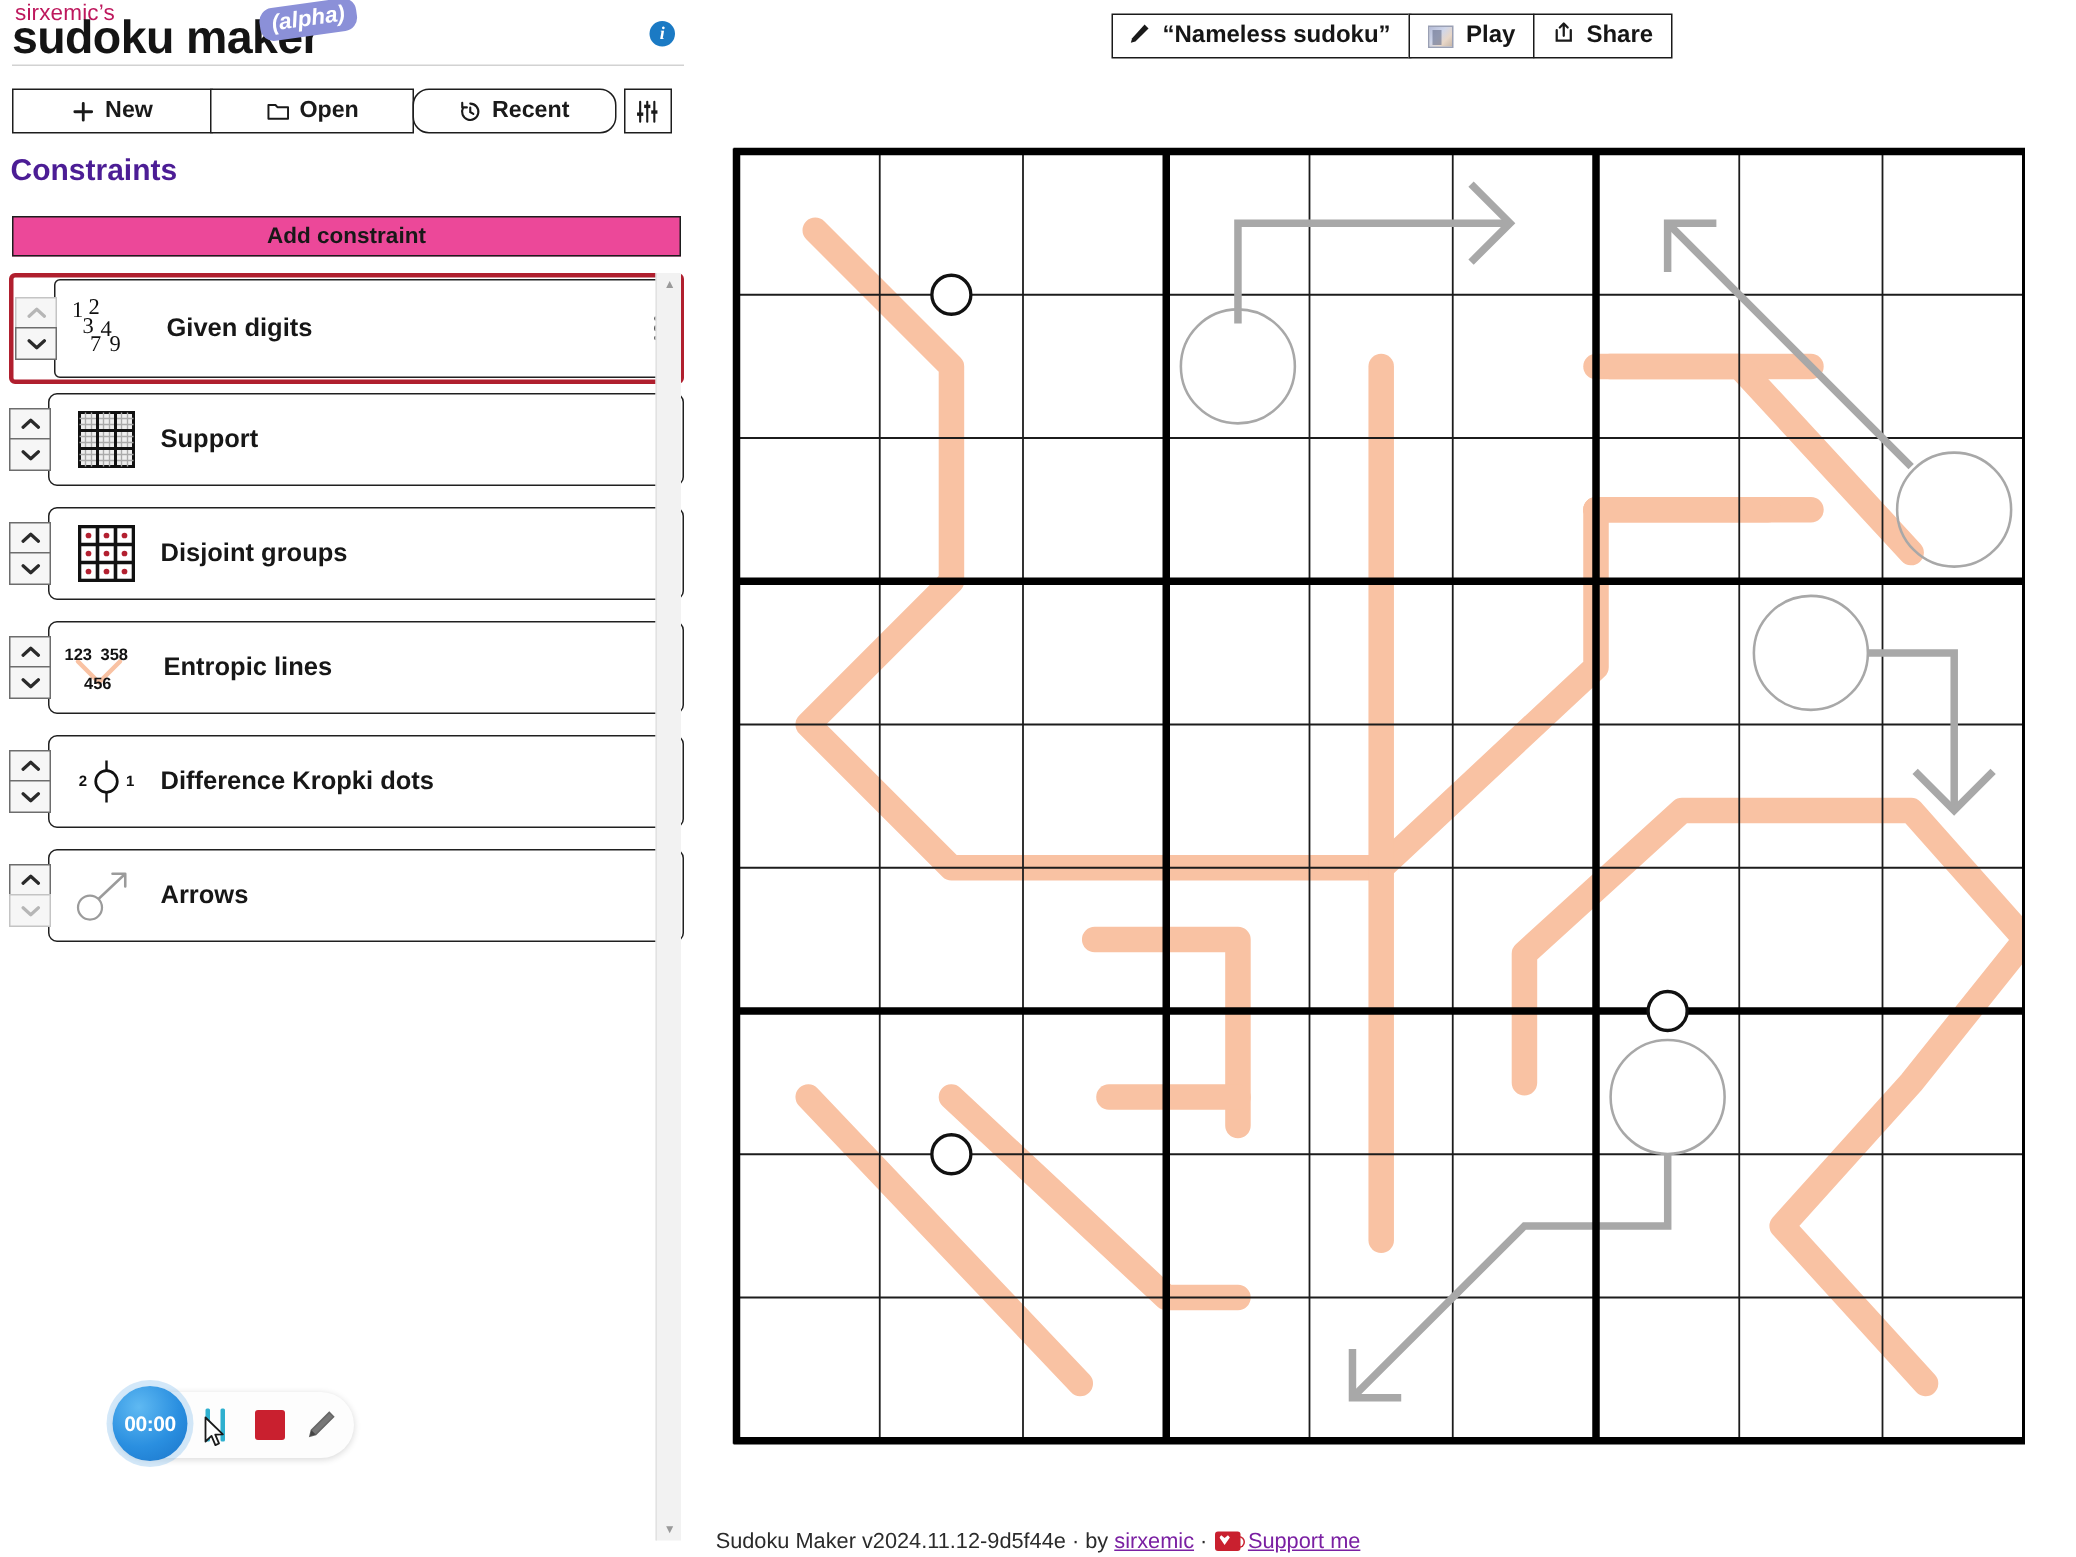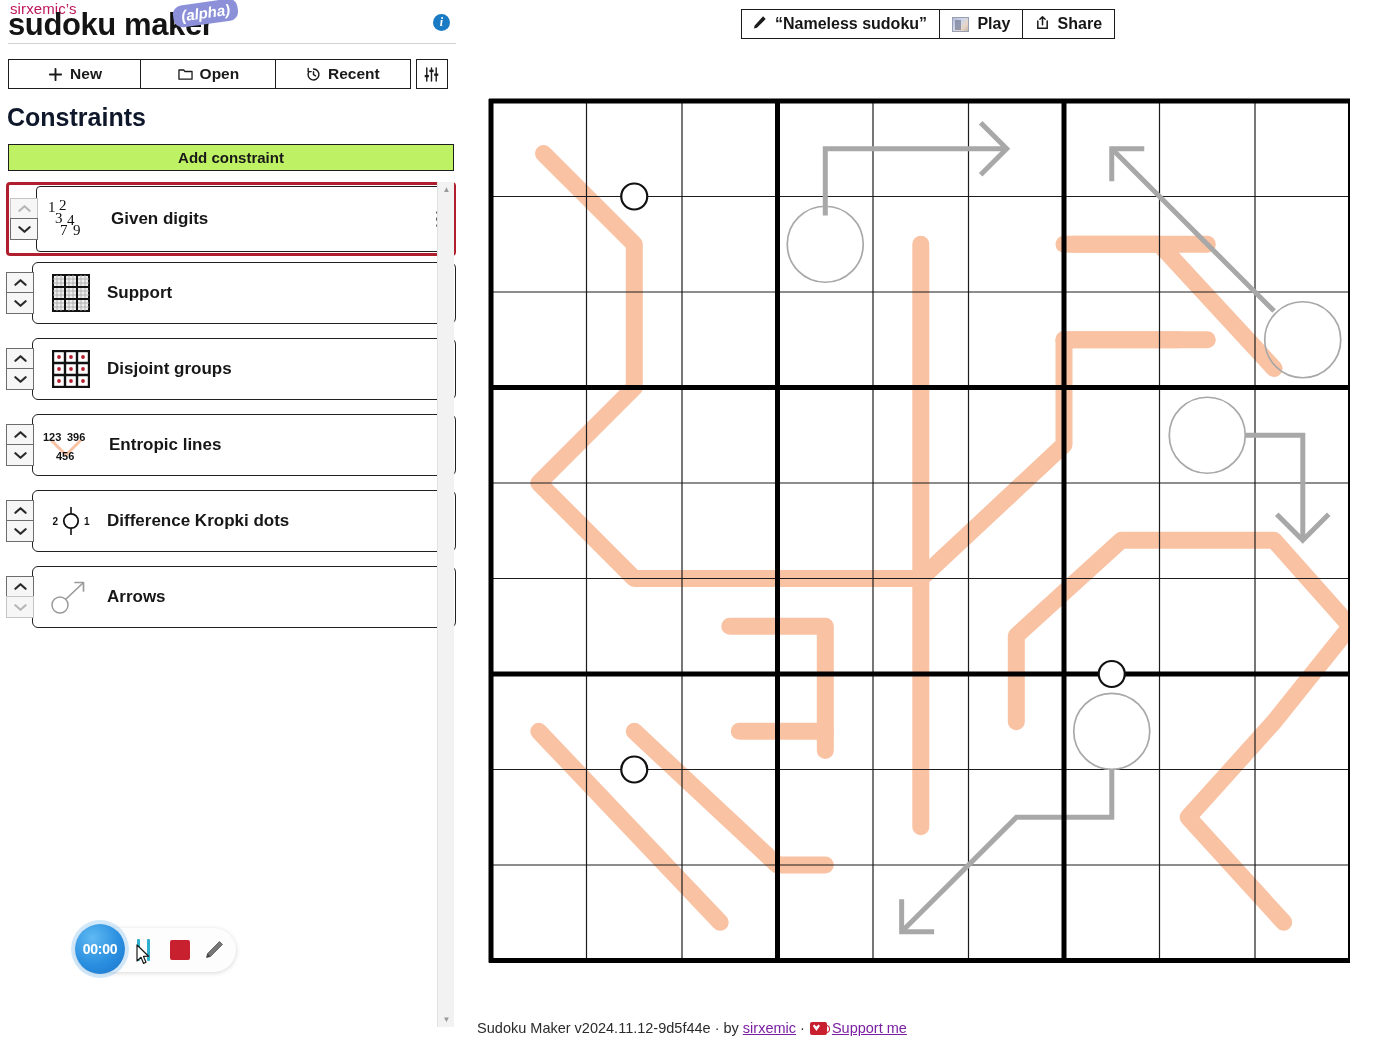--- a/index.html
+++ b/index.html
@@ -67,32 +67,32 @@
     display: flex; align-items: center; justify-content: center;
     gap: 7px;
     font-size: 15.5px; font-weight: bold; color: #1a1a1a;
     cursor: pointer;
     margin-left: -1.6px;
     padding: 0 10px;
   }
   .tb-btn:first-child { margin-left: 0; }
   #tb-new { width: 134px; }
   #tb-open { width: 136px; }
-  #tb-recent { width: 136px; }
+  #tb-recent { width: 136px; border-radius: 11px; }
   #tb-settings { width: 32px; margin-left: 5px; padding: 0; }
   .tb-ico { display: inline-flex; align-items: center; }
 
   #constraints-title {
     position: absolute; left: 7px; top: 103px;
-    font-size: 25px; font-weight: bold; color: #0f172a;
+    font-size: 20px; font-weight: bold; color: #4c1d95;
   }
   #add-constraint {
     position: absolute; left: 8px; top: 144px;
     width: 446px; height: 27px;
-    border: 1.4px solid #1d1d1d; background: #bef264;
+    border: 1.4px solid #1d1d1d; background: #ec4899;
     font-size: 15px; font-weight: bold; color: #181818;
     display: flex; align-items: center; justify-content: center;
     cursor: pointer;
   }
 
   
   #constraint-list {
     position: absolute; left: 6px; top: 182px;
     width: 450px; height: 845px;
   }
@@ -441,21 +441,21 @@
               </svg>
           </div>
         </div>
         <div class="c-body">
           <div class="c-thumb" style="width:62px;min-width:62px;">
             <div class="thumb-ent">
               <svg width="58" height="40" viewBox="0 0 58 40" style="position:absolute;left:0;top:0;">
                 <path d="M9 16 L23 30 L37 16" fill="none" stroke="#f9c2a3" stroke-width="3" stroke-linecap="round" stroke-linejoin="round"></path>
               </svg>
               <span class="t" style="left:0px;  top:6px;">123</span>
-              <span class="t" style="left:24px; top:6px;">396</span>
+              <span class="t" style="left:24px; top:6px;">358</span>
               <span class="t" style="left:13px; top:25px;">456</span>
             </div>
           </div>
           <div class="c-label">Entropic lines</div>
           <div class="c-menu">
               <i></i>
               <i></i>
               <i></i>
             </div>
         </div>

